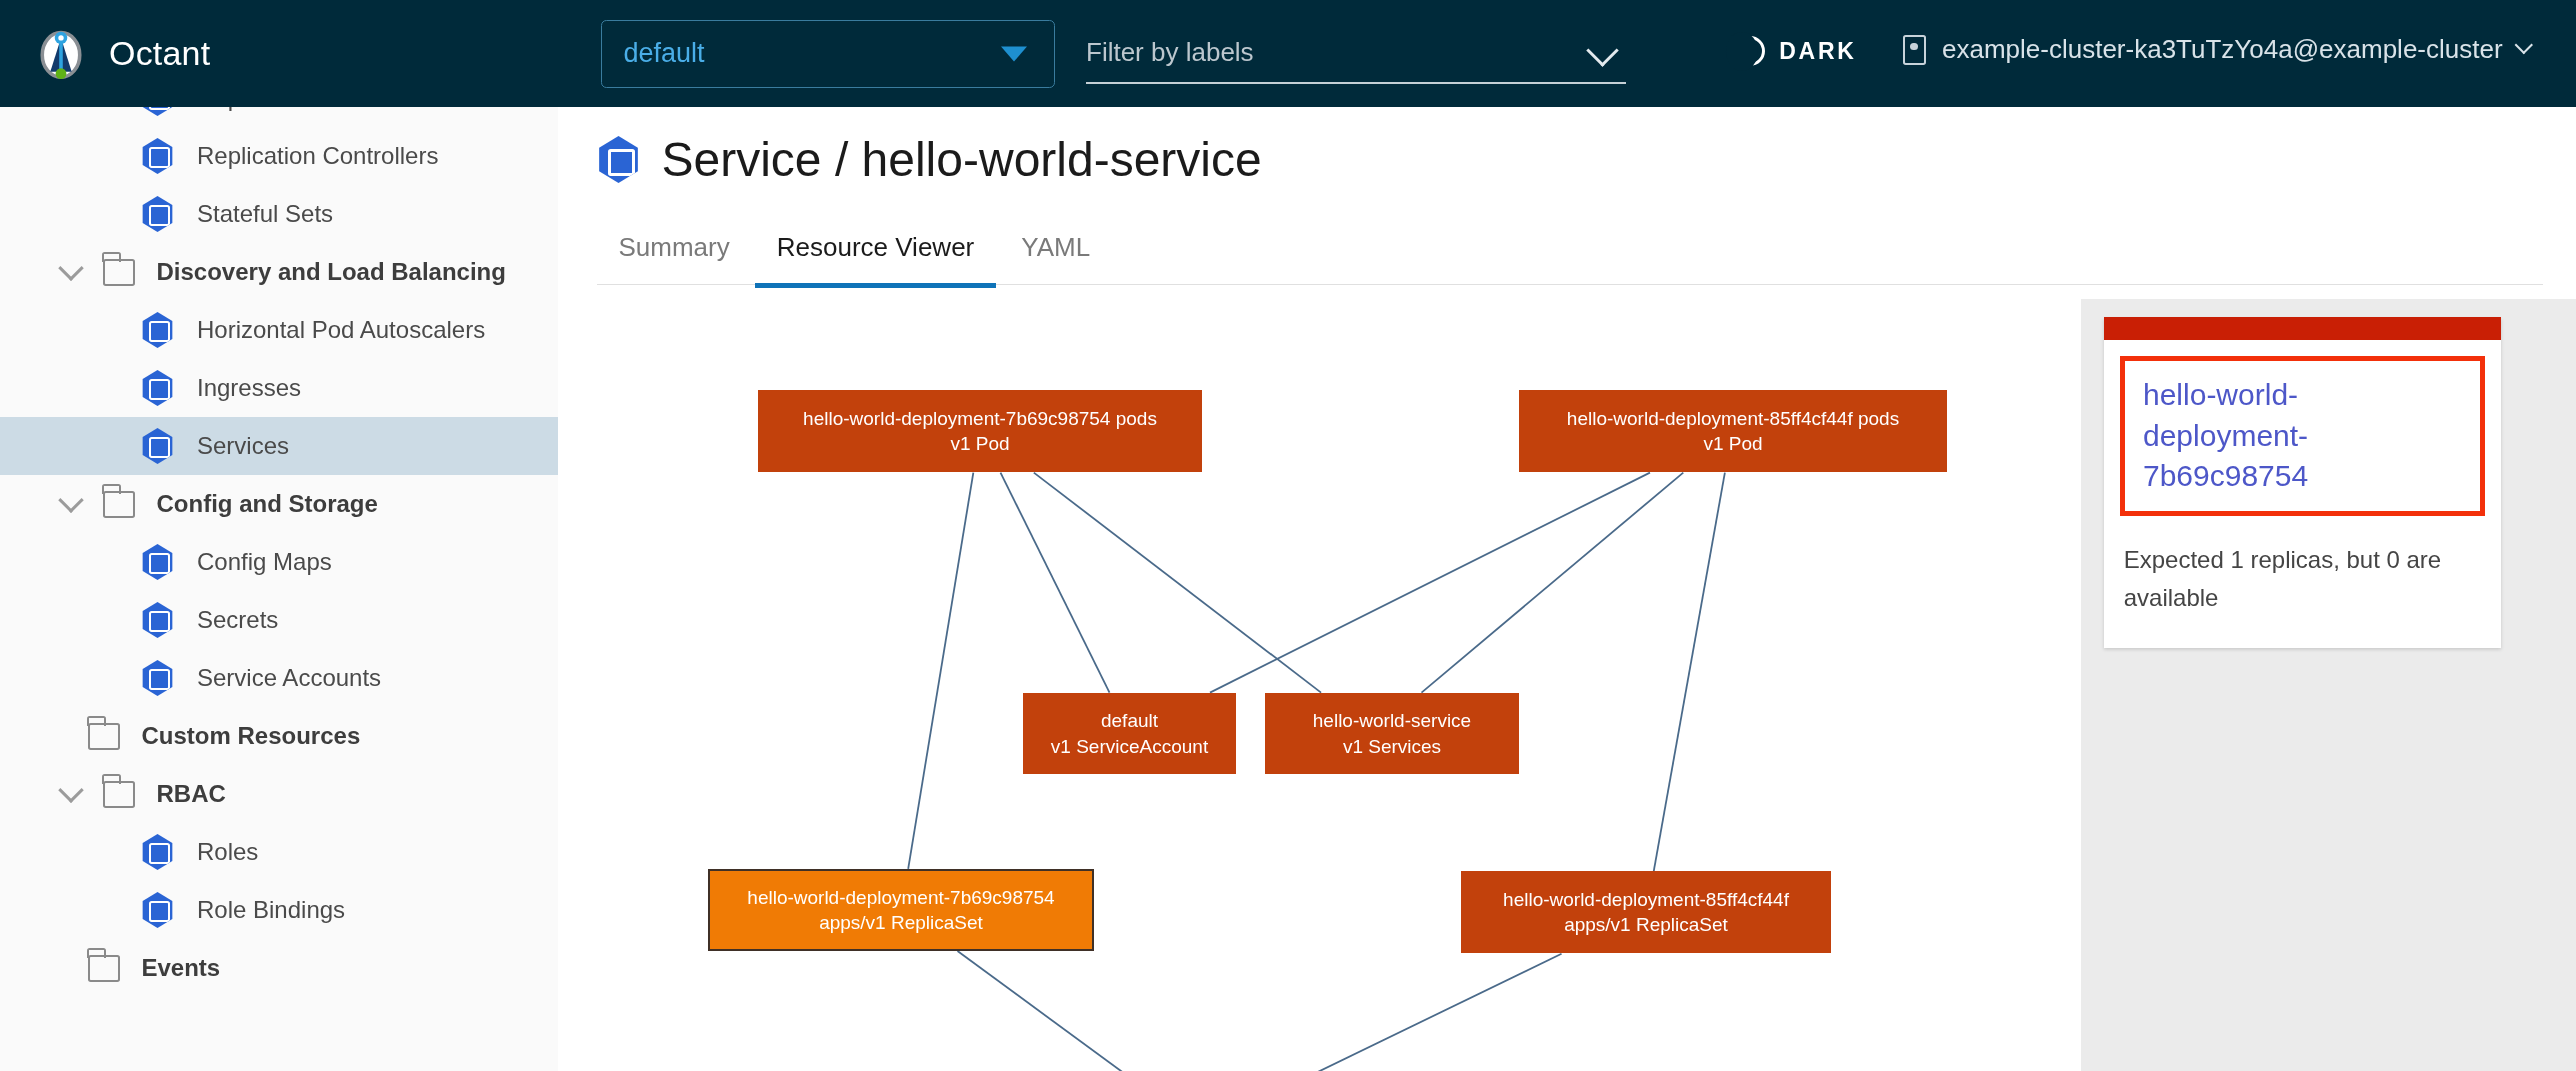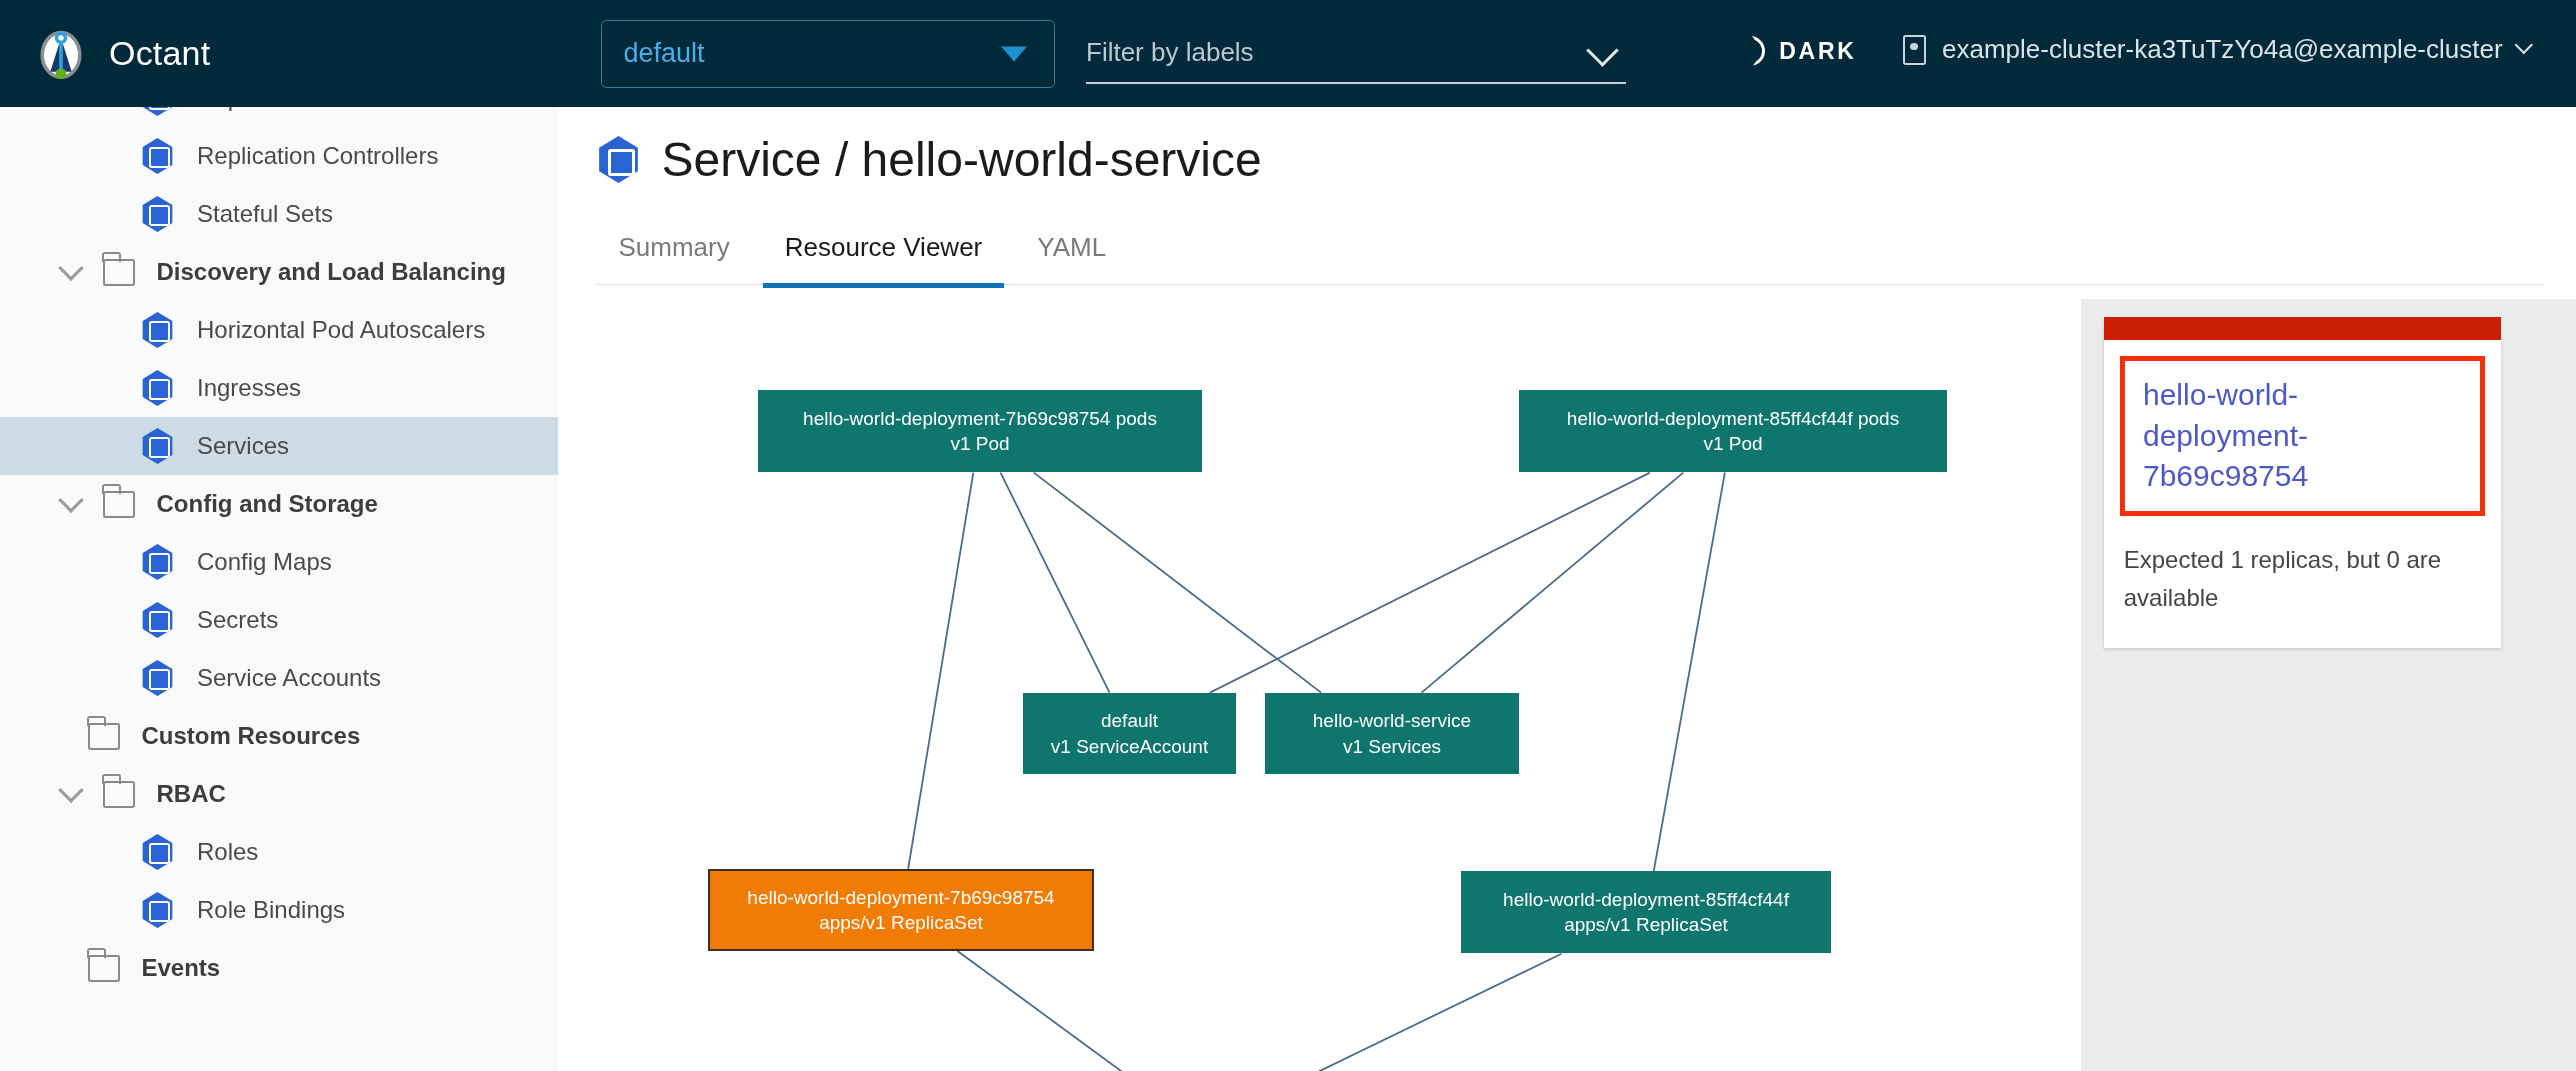--- a/index.html
+++ b/index.html
@@ -161,21 +161,21 @@
   #page-title-icon:after {
     content:""; position:absolute; left:10.7px; top:12.5px;
     width:21.5px; height:21.5px; border:3.6px solid #fff; border-radius:2.7px;
   }
   #page-title {
     font-size: 48px; color: #1b1b1b; font-weight: 400;
   }
 
   #tabs {
     margin-left: 39px; margin-top: 36px;
-    display: flex; gap: 12px;
+    display: flex; gap: 4px;
     border-bottom: 1.8px solid #e0e0e0;
     width: 1946px;
   }
   .tab {
     font-size: 26px; color: #7a7a7a; padding: 9px 21.5px 19.7px 21.5px;
     cursor: pointer; border-bottom: 5.4px solid transparent;
     margin-bottom: -3.6px;
   }
   .tab.active { color: #1b1b1b; border-bottom-color: #0f73b8; }
 
@@ -185,21 +185,21 @@
     width: 1523px; height: 772px; background: #fff; overflow: hidden;
   }
   #graph-svg { position:absolute; left:0; top:0; }
   .node {
     position: absolute; color: #fff; text-align: center;
     font-size: 19px; line-height: 1.32;
     display: flex; flex-direction: column;
     align-items: center; justify-content: center;
     cursor: pointer;
   }
-  .node.green { background: #0f766e; justify-content: center; }
+  .node.green { background: #c2410c; justify-content: center; }
   .node.orange { background: #f07b05; }
   .node.selected { border: 2.7px solid #3f3027; }
 
   
   #detail-panel {
     position: absolute; left: 1523px; top: 192px;
     width: 495px; height: 772px; background: #ebebeb;
   }
   #detail-card {
     position: absolute; left: 23px; top: 18px;

